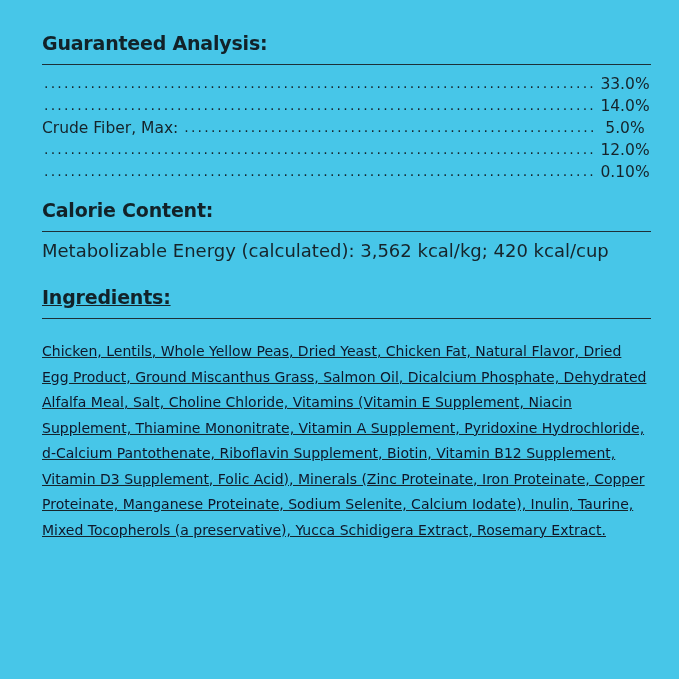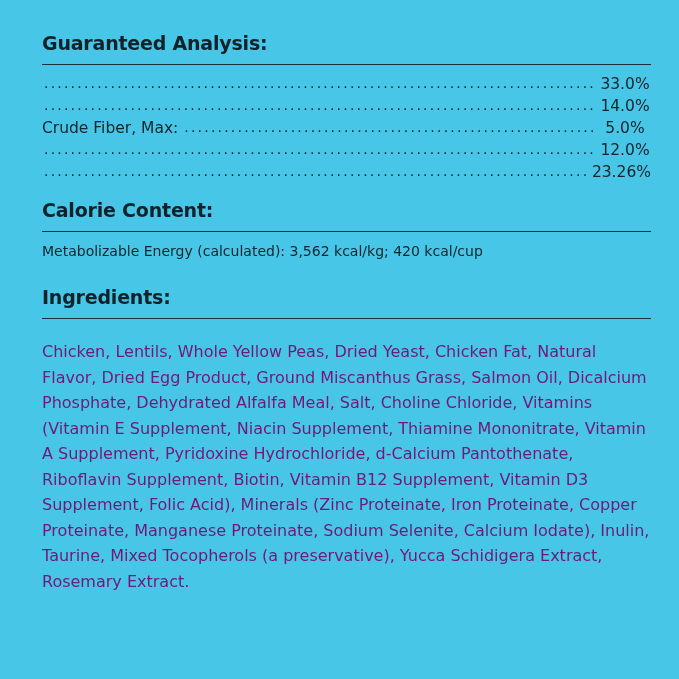--- a/index.html
+++ b/index.html
@@ -67,33 +67,34 @@
   .row .value {
     flex: 0 0 auto;
     text-align: center;
     min-width: 52px;
     padding-left: 4px;
   }
   .calorie-block {
     margin-top: 16px;
   }
   .calorie-text {
-    font-size: 14px;
+    font-size: 18px;
     line-height: 22px;
     margin: 0;
   }
   .ingredients-block {
     margin-top: 24px;
+    text-decoration: underline;
   }
   .ingredients-text {
-    font-size: 16px;
+    font-size: 14px;
     line-height: 25.5px;
     margin: 0;
     text-align: left;
-    color: #701a75;
+    color: #0f172a;
   }
   .spacer-sm { height: 12px; }
 </style>
 </head>
 <body>
 
 <div class="page">
 
   <div class="section">
     <h2 class="section-title">Guaranteed Analysis:</h2>
@@ -116,21 +117,21 @@
         <span class="value">5.0%</span>
       </div>
 
       <div class="row">
         <span class="dots">......................................................................................................</span>
         <span class="value">12.0%</span>
       </div>
 
       <div class="row">
         <span class="dots">......................................................................................................</span>
-        <span class="value">23.26%</span>
+        <span class="value">0.10%</span>
       </div>
 
     </div>
   </div>
 
   <div class="section calorie-block">
     <h2 class="section-title">Calorie Content:</h2>
     <hr class="rule">
     <p class="calorie-text">Metabolizable Energy (calculated): 3,562 kcal/kg; 420 kcal/cup</p>
   </div>

